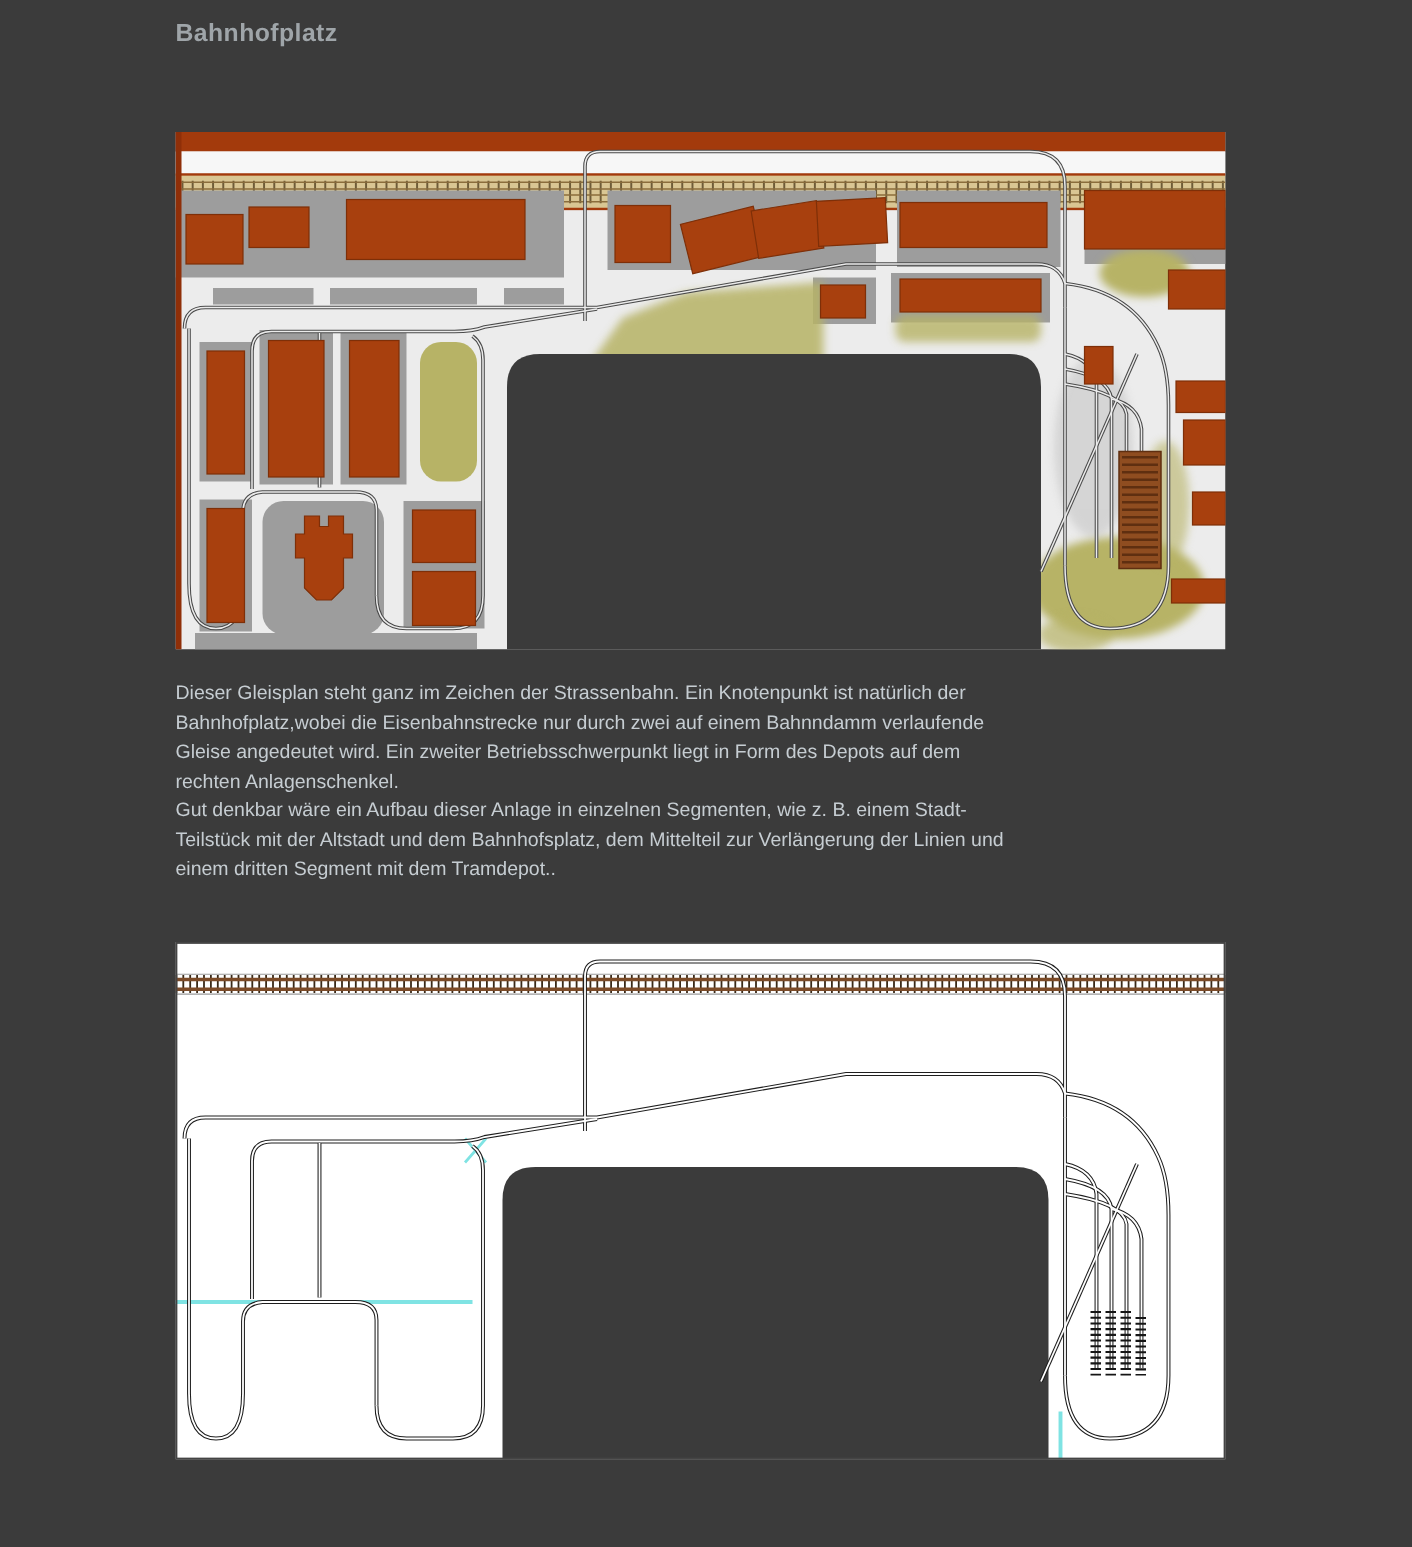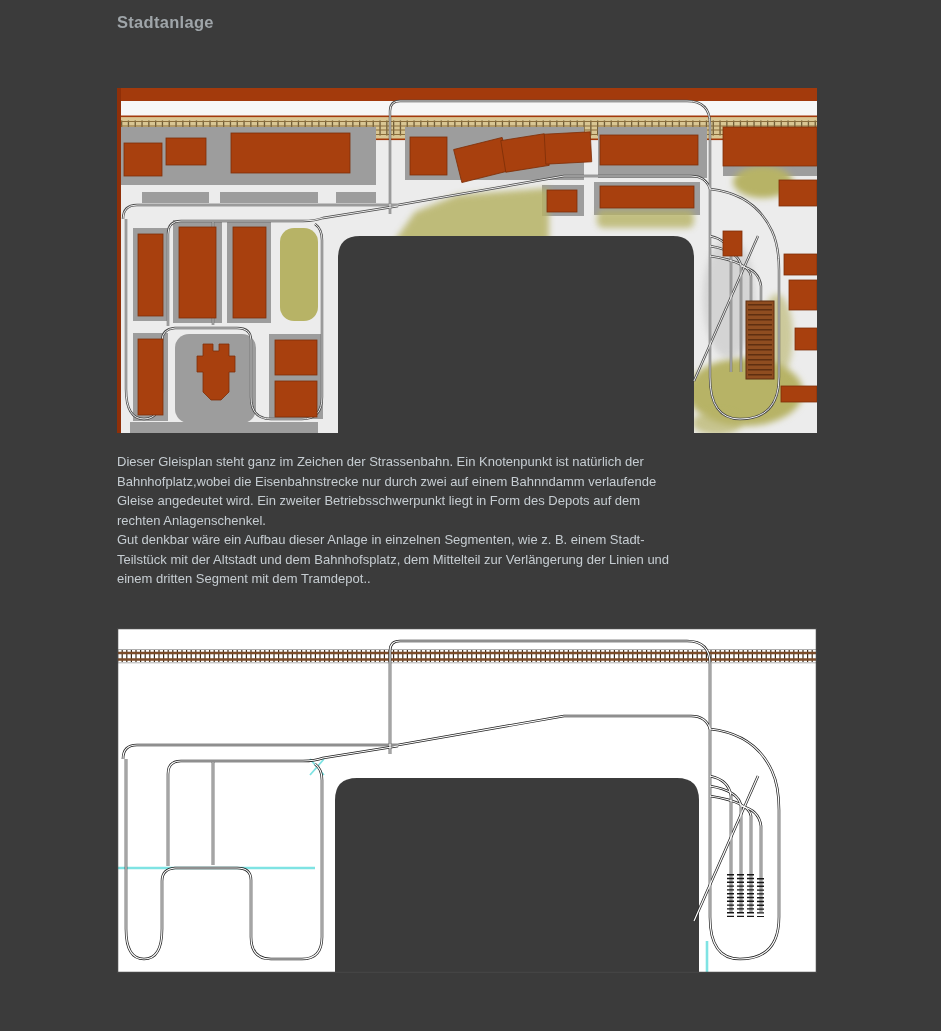--- a/index.html
+++ b/index.html
@@ -22,21 +22,21 @@
     position:absolute;left:117px;top:452px;width:720px;
     font-size:13px;line-height:19.5px;color:#c6cdd2;
     white-space:pre-line;
   }
 </style>
 </head>
 <body>
 
 <div class="page">
 
-  <div class="page-title">Stadtanlage</div>
+  <div class="page-title">Bahnhofplatz</div>
 
   <svg class="plan plan-colored" width="700" height="345" viewBox="0 0 700 345" xmlns="http://www.w3.org/2000/svg">
     <defs>
       <filter id="soft" x="-30%" y="-30%" width="160%" height="160%">
         <feGaussianBlur stdDeviation="3"></feGaussianBlur>
       </filter>
 
       <g id="trackGeom" fill="none">
         <path d="M273,126 L273,23 Q273,13 283,13 L570,13 Q593,13 593,36 L593,117"></path>
         <path d="M593,117 L593,289"></path>

